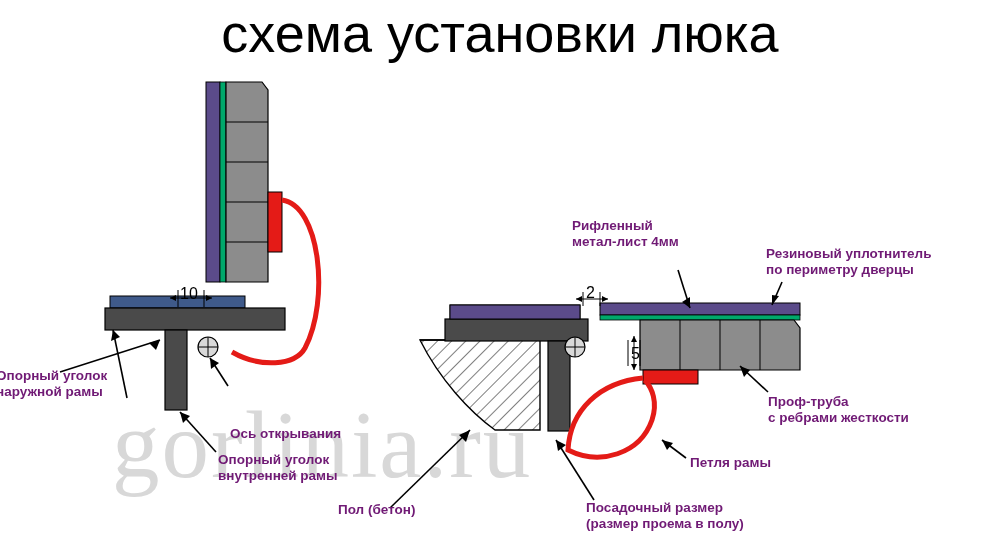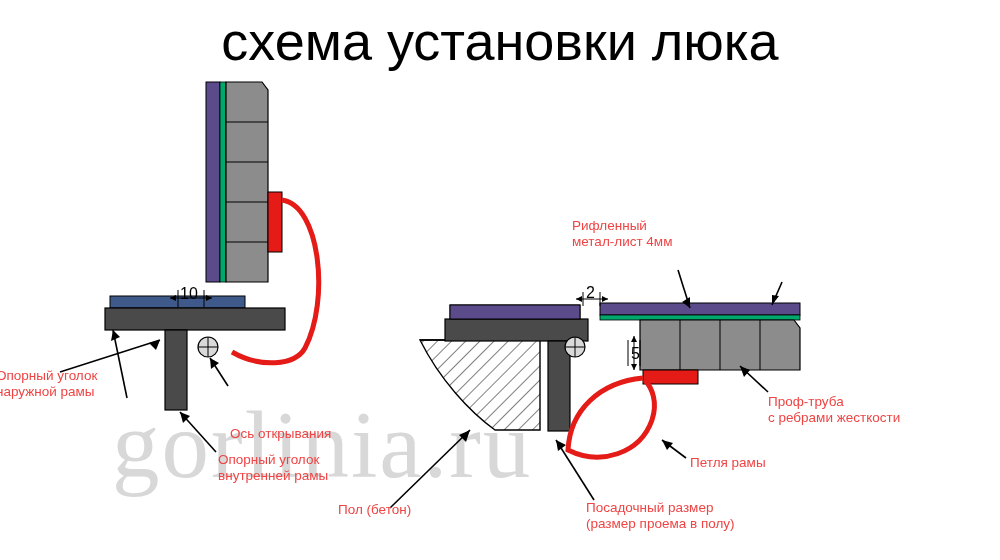--- a/index.html
+++ b/index.html
@@ -16,21 +16,21 @@
   }
   #stage {
     position: absolute;
     left: 0; top: 0;
     width: 1000px;
     height: 560px;
   }
   .title {
     position: absolute;
     left: 0;
-    top: 10px;
+    top: 2px;
     width: 1000px;
     text-align: center;
     font-size: 54px;
     font-weight: 400;
     color: #000000;
     letter-spacing: 0px;
     white-space: nowrap;
   }
   .wm {
     position: absolute;
@@ -40,22 +40,22 @@
     color: #d8d8d8;
     font-family: "Liberation Serif", serif;
     letter-spacing: 2px;
     user-select: none;
     pointer-events: none;
   }
   .lbl {
     position: absolute;
     font-size: 13.5px;
     line-height: 16px;
-    color: #ef4444;
-    font-weight: normal;
+    color: #701a75;
+    font-weight: bold;
     white-space: pre;
   }
   .dim {
     position: absolute;
     font-size: 16px;
     color: #000000;
     font-weight: normal;
     white-space: pre;
   }
   svg.layer {
@@ -195,19 +195,21 @@
   <div class="dim" style="left:631px; top:345px;">5</div>
 
   <div class="lbl" style="left:-4px; top:368px;">Опорный уголок
 наружной рамы</div>
   <div class="lbl" style="left:230px; top:386px;margin-top:40px;">Ось открывания</div>
   <div class="lbl" style="left:218px; top:452px;">Опорный уголок
 внутренней рамы</div>
   <div class="lbl" style="left:338px; top:502px;">Пол (бетон)</div>
   <div class="lbl" style="left:572px; top:218px;">Рифленный
 метал-лист 4мм</div>
+  <div class="lbl" style="left:766px; top:246px;">Резиновый уплотнитель
+по периметру дверцы</div>
   <div class="lbl" style="left:768px; top:394px;">Проф-труба
 с ребрами жесткости</div>
   <div class="lbl" style="left:690px; top:455px;">Петля рамы</div>
   <div class="lbl" style="left:586px; top:500px;">Посадочный размер
 (размер проема в полу)</div>
 
 </div>
 
 </body></html>

